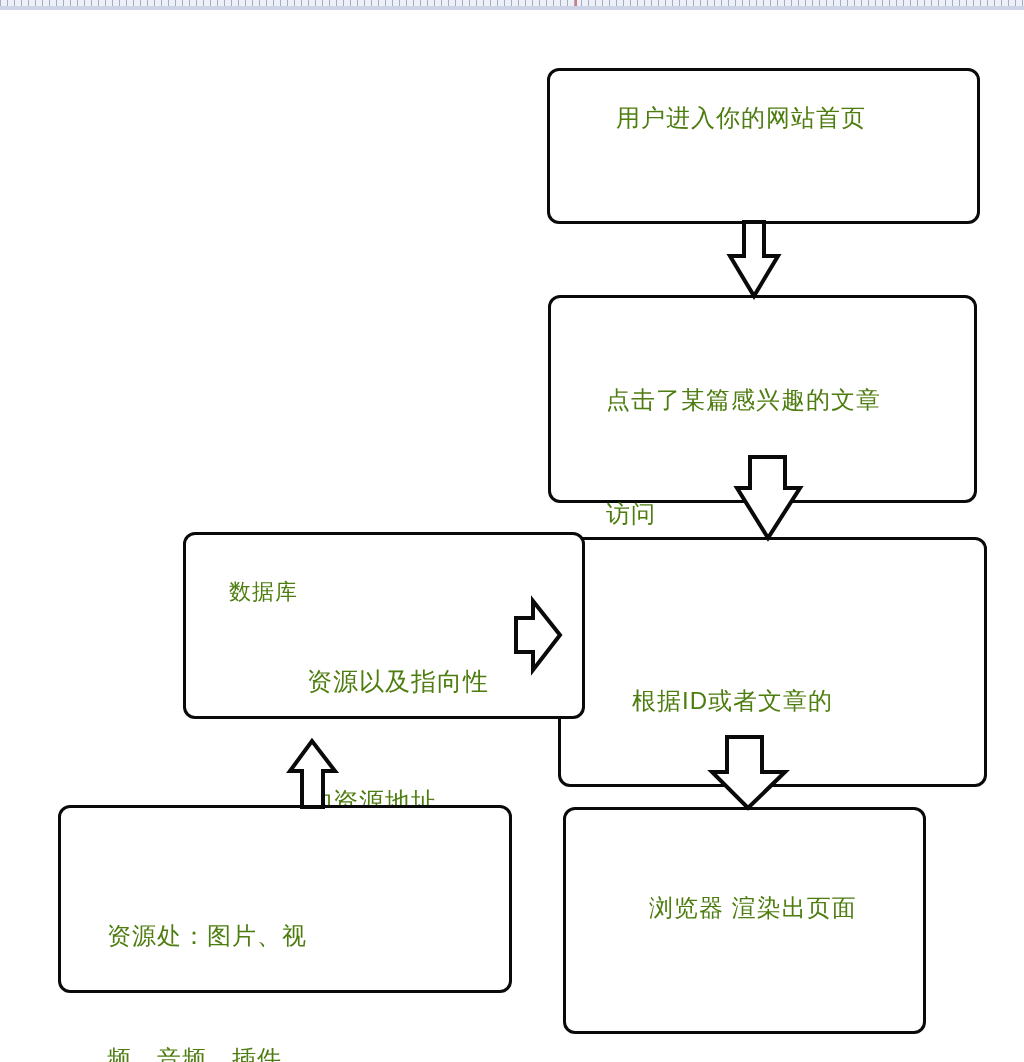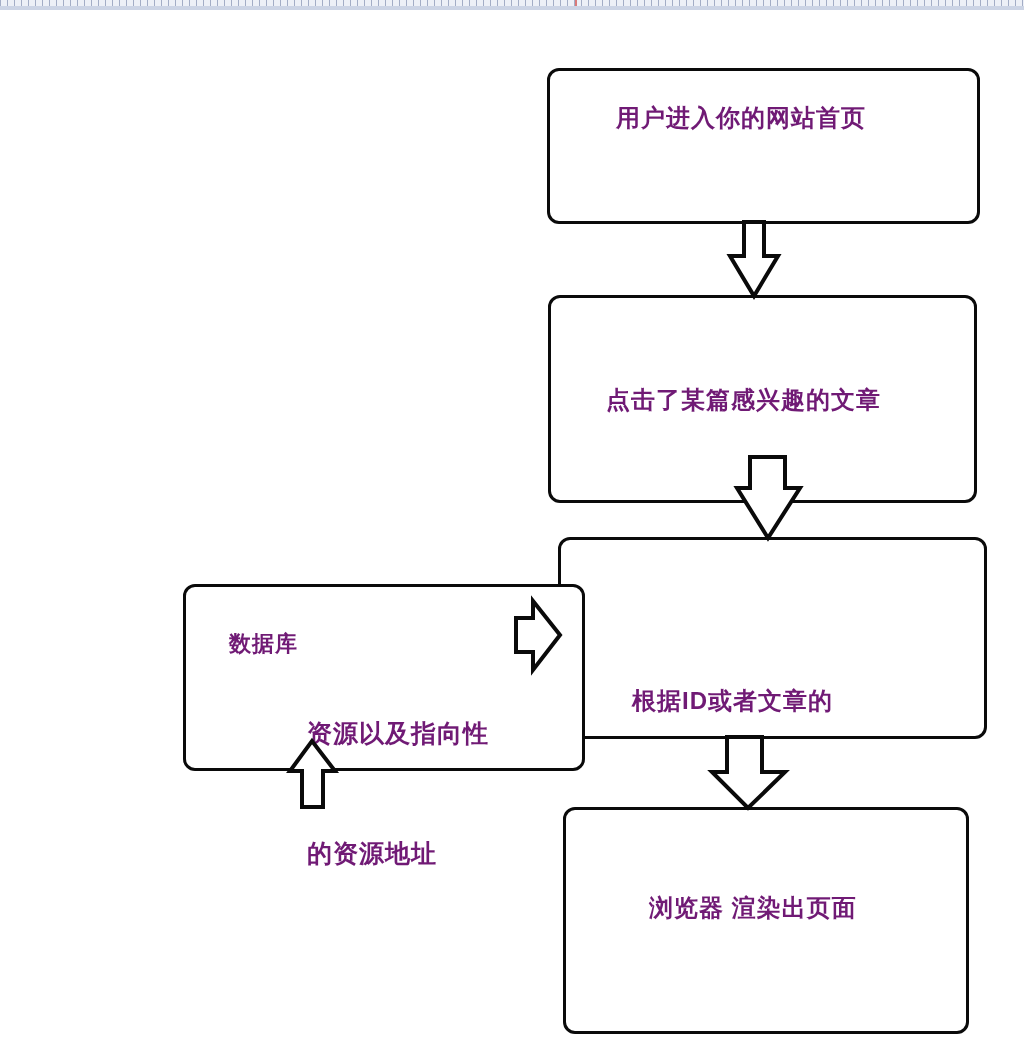--- a/index.html
+++ b/index.html
@@ -13,41 +13,41 @@
   .ruler-ticks{
     position:absolute;top:0;left:0;width:100%;height:6px;
     background:repeating-linear-gradient(to right,#a3adc6 0px,#a3adc6 1px,#edf0f7 1px,#edf0f7 7px);
   }
   .ruler-band{position:absolute;top:6px;left:0;width:100%;height:4px;background:#ccd4e5;}
   .ruler-marker{position:absolute;top:0;left:575px;width:2px;height:6px;background:#d97a7a;}
 
   
   .node{
     position:absolute;background:#ffffff;border:3.5px solid #0a0a0a;
-    border-radius:12px;box-sizing:border-box;color:#701a75;font-weight:bold;
+    border-radius:12px;box-sizing:border-box;color:#4d7c0f;
   }
   .node-text{position:absolute;font-size:24px;letter-spacing:1px;line-height:34px;white-space:pre;}
 
   .node-home{left:547px;top:68px;width:433px;height:156px;}
   .t-home{left:66px;top:30px;}
 
   .node-click{left:548px;top:295px;width:429px;height:208px;}
   .t-click{left:55px;top:7px;line-height:38px;}
 
-  .node-query{left:558px;top:537px;width:429px;height:202px;}
+  .node-query{left:558px;top:537px;width:429px;height:250px;}
   .t-query{left:71px;top:56px;line-height:42px;}
 
-  .node-db{left:183px;top:584px;width:402px;height:187px;}
+  .node-db{left:183px;top:532px;width:402px;height:187px;}
   .t-db-label{left:43px;top:40px;font-size:22px;}
   .t-db-note{left:121px;top:46px;font-size:25px;line-height:40px;}
 
   .node-res{left:58px;top:805px;width:454px;height:188px;}
   .t-res{left:46px;top:25px;line-height:41px;}
 
-  .node-browser{left:563px;top:807px;width:406px;height:227px;}
+  .node-browser{left:563px;top:807px;width:363px;height:227px;}
   .t-browser{left:83px;top:81px;}
 
   
   .arrows{position:absolute;top:0;left:0;width:1024px;height:1062px;pointer-events:none;}
   .arrow{fill:#ffffff;stroke:#0a0a0a;stroke-width:4;stroke-linejoin:miter;pointer-events:auto;}
 </style>
 </head>
 <body>
 
 <div class="canvas">
@@ -58,38 +58,45 @@
     <div class="ruler-marker"></div>
   </div>
 
   <div class="node node-home">
     <div class="node-text t-home">用户进入你的网站首页</div>
   </div>
 
   <div class="node node-click">
     <div class="node-text t-click">
       <div>点击了某篇感兴趣的文章</div>
+      <div>访问</div>
     </div>
   </div>
 
   <div class="node node-query">
     <div class="node-text t-query">
       <div>根据ID或者文章的</div>
       <div>Title向数据库查询</div>
     </div>
   </div>
 
   <div class="node node-db">
     <div class="node-text t-db-label">数据库</div>
     <div class="node-text t-db-note">
       <div>资源以及指向性</div>
       <div>的资源地址</div>
     </div>
   </div>
 
+  <div class="node node-res">
+    <div class="node-text t-res">
+      <div>资源处：图片、视</div>
+      <div>频、音频、插件</div>
+    </div>
+  </div>
 
   <div class="node node-browser">
     <div class="node-text t-browser">浏览器 渲染出页面</div>
   </div>
 
   <svg class="arrows" viewBox="0 0 1024 1062">
     <polygon class="arrow" points="744,222 764,222 764,256 778,256 754,296 730,256 744,256"></polygon>
     <polygon class="arrow" points="750,457 785,457 785,488 800,488 768,538 737,488 750,488"></polygon>
     <polygon class="arrow" points="516,618 533,618 533,601 560,635 533,670 533,652 516,652"></polygon>
     <polygon class="arrow" points="727,737 762,737 762,772 785,772 748,808 712,772 727,772"></polygon>

